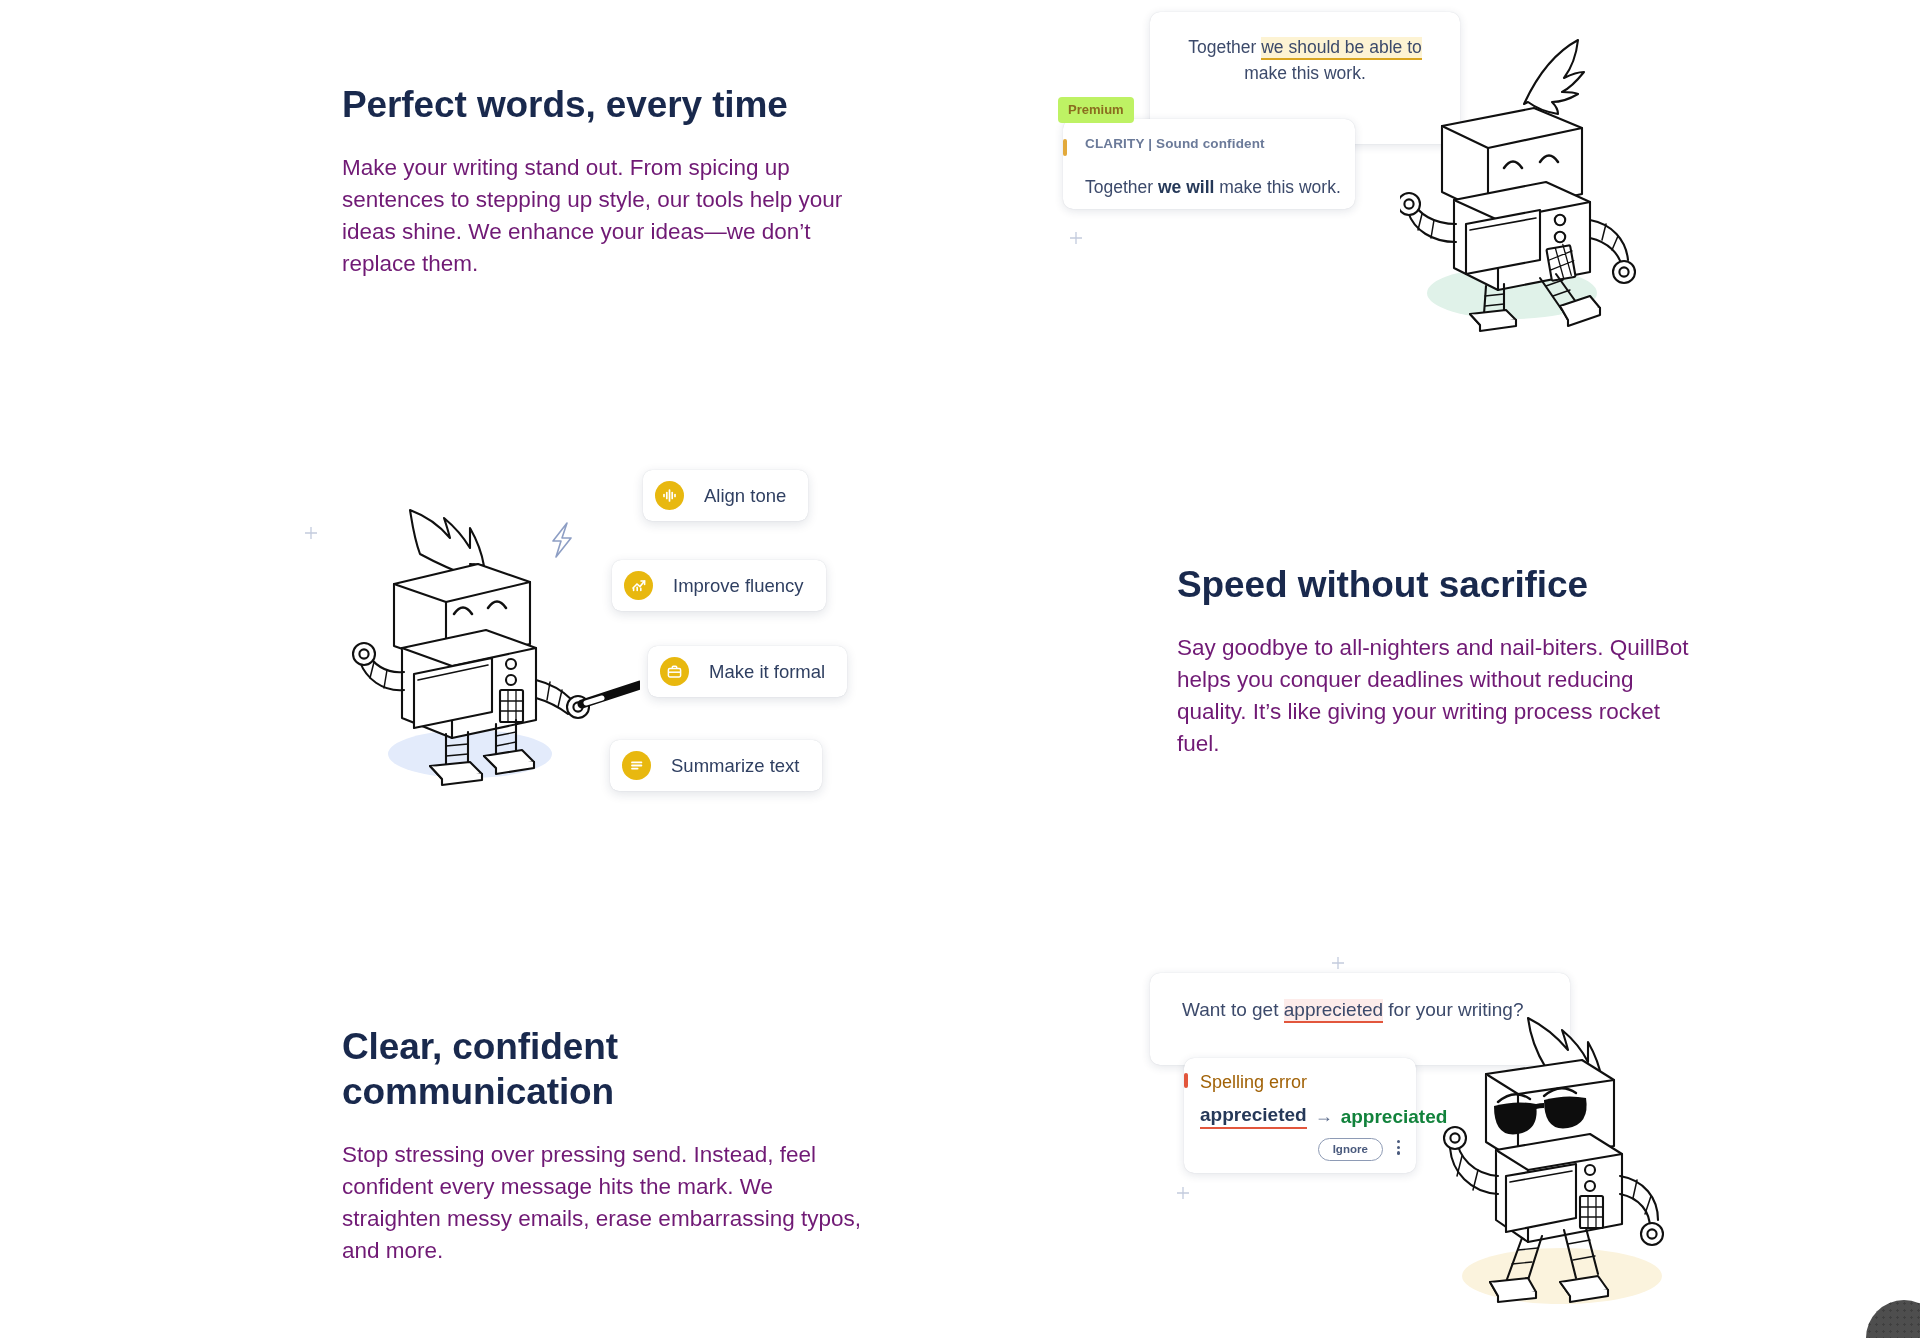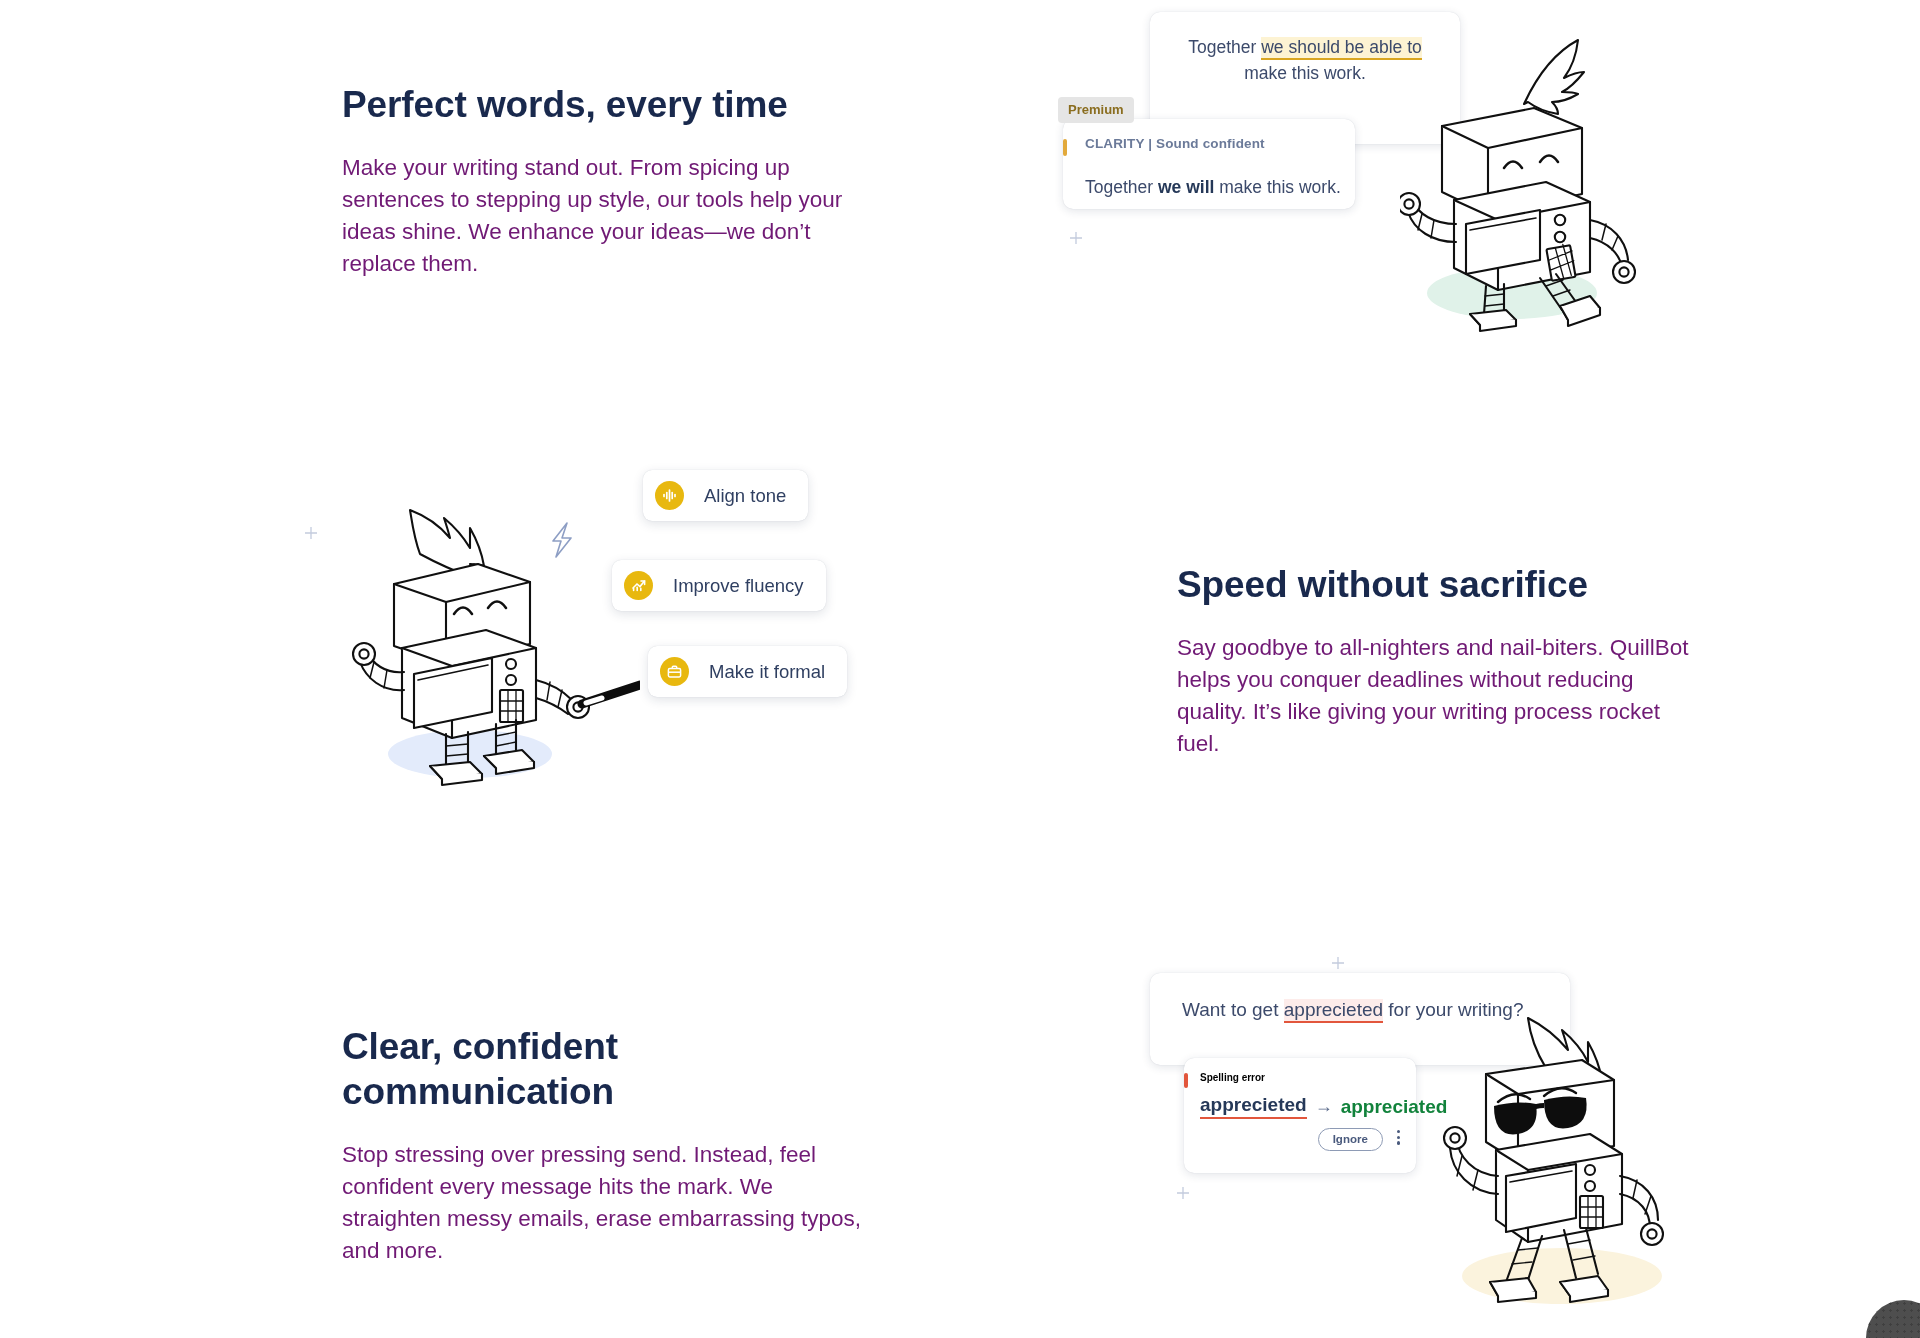--- a/index.html
+++ b/index.html
@@ -71,21 +71,21 @@
   }
   .hl-yellow {
     background: #fdf3d3;
     border-bottom: 2.5px solid #d9a520;
     padding-bottom: 1px;
   }
 
   #i1-premium {
     position: absolute;
     left: -72px; top: 97px;
-    background: #e5e5e5;
+    background: #bef264;
     color: #8a6d1f;
     font-size: 13px;
     font-weight: bold;
     padding: 5px 10px 6px 10px;
     border-radius: 4px;
     z-index: 3;
   }
 
   #i1-card-bottom {
     left: -67px; top: 119px; width: 292px; height: 90px;
@@ -179,21 +179,21 @@
     z-index: 2;
   }
   #i3-card-bottom::before {
     content: "";
     position: absolute;
     left: 0px; top: 15px;
     width: 4px; height: 15px;
     background: #e2563c;
     border-radius: 2px;
   }
-  .err-label { font-size: 10px; color: #000000; font-weight: bold; }
+  .err-label { font-size: 18px; color: #a16207; }
   .correction {
     margin-top: 11px;
     font-size: 19px;
     font-weight: bold;
     display: flex;
     align-items: center;
     gap: 8px;
   }
   .wrong-word {
     color: #253858;
@@ -454,20 +454,32 @@
           <g stroke="#ffffff" stroke-width="1.5" fill="none" stroke-linejoin="round">
             <rect x="2.4" y="5.6" width="12.2" height="8.4" rx="1.4"></rect>
             <path d="M6.3 5.6 V4.2 a1 1 0 0 1 1 -1 h2.4 a1 1 0 0 1 1 1 V5.6"></path>
             <path d="M2.4 9.2 H14.6"></path>
           </g>
         </svg>
       </span>
       <span class="pill-label">Make it formal</span>
     </div>
 
+    <div class="pill" id="pill-3">
+      <span class="pill-icon">
+        <svg width="17" height="17" viewBox="0 0 17 17">
+          <g stroke="#ffffff" stroke-width="1.8" stroke-linecap="round">
+            <path d="M4 5.4 H13.4"></path>
+              <path d="M4 8.5 H13.4"></path>
+              <path d="M4 11.6 H9.6"></path>
+          </g>
+        </svg>
+      </span>
+      <span class="pill-label">Summarize text</span>
+    </div>
   </div>
 
   <div class="feature-text" id="sec2-text">
     <h2 class="feature-heading">Speed without sacrifice</h2>
     <p class="feature-body">Say goodbye to all-nighters and nail-biters. QuillBot helps you conquer deadlines without reducing quality. It’s like giving your writing process rocket fuel.</p>
   </div>
 
   <div class="feature-text" id="sec3-text">
     <h2 class="feature-heading">Clear, confident communication</h2>
     <p class="feature-body">Stop stressing over pressing send. Instead, feel confident every message hits the mark. We straighten messy emails, erase embarrassing typos, and more.</p>

